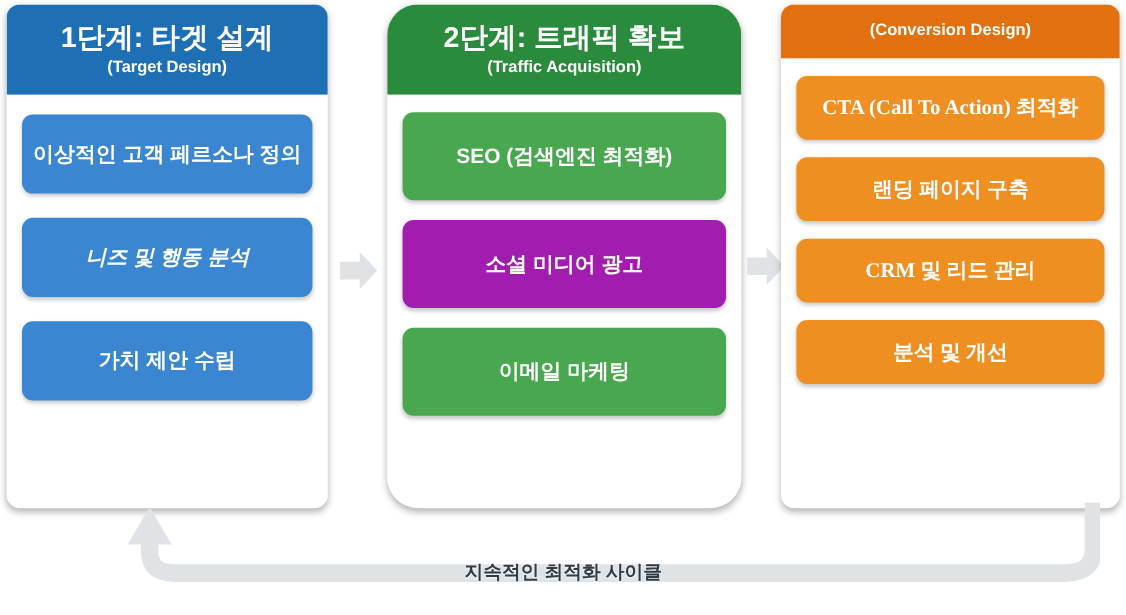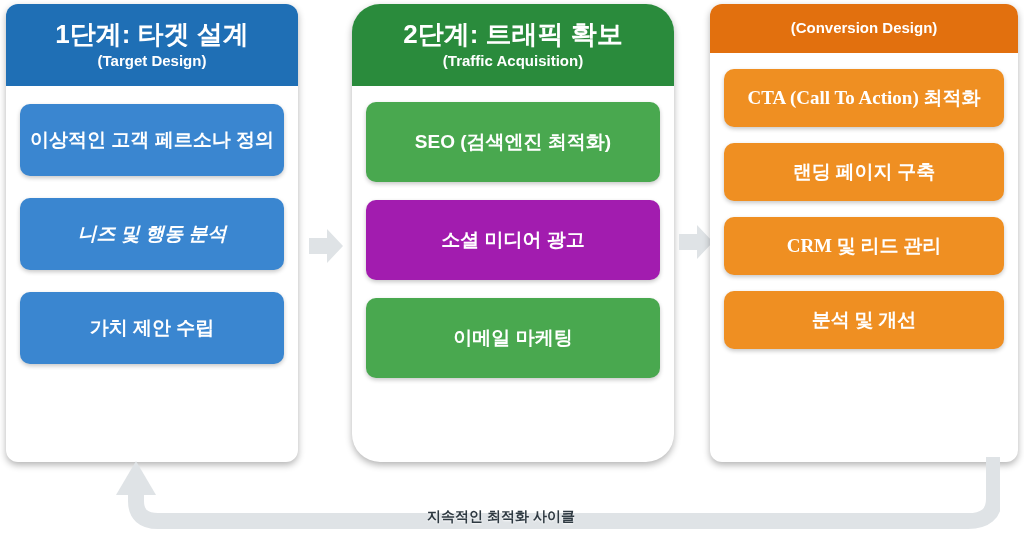--- a/index.html
+++ b/index.html
@@ -100,25 +100,25 @@
   
   .cycle-wrap {
     position: absolute;
     left: 110px;
     top: 455px;
     width: 890px;
     height: 100px;
   }
   .cycle-label {
     position: absolute;
-    left: 281px;
+    left: 292px;
     top: 508px;
     width: 440px;
     text-align: center;
-    font-size: 14px;
+    font-size: 17px;
     font-weight: bold;
     color: #2f3a42;
     text-shadow: 0 1px 2px rgba(255,255,255,0.9);
   }
 </style>
 </head>
 <body>
 
 <div class="canvas">
 

